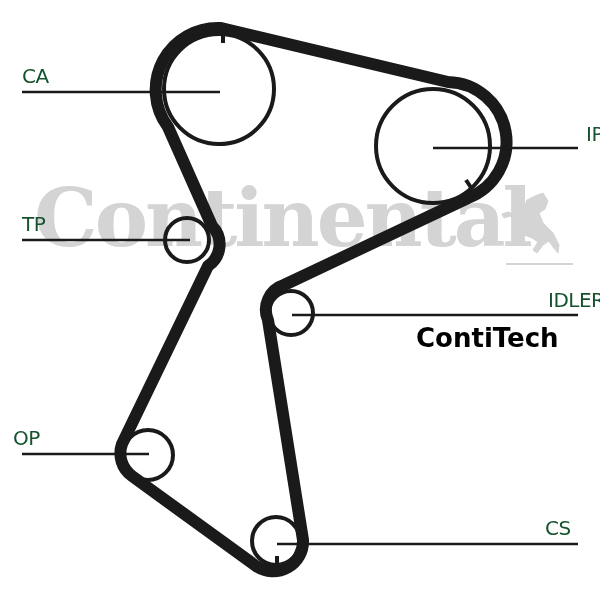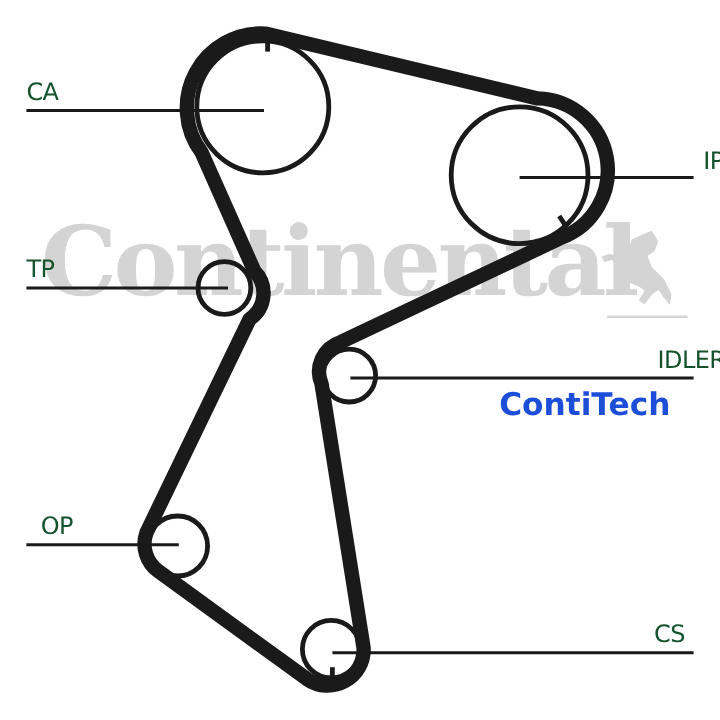--- a/index.html
+++ b/index.html
@@ -1,20 +1,20 @@
 <!DOCTYPE html>
 <html><head>
 <meta charset="utf-8">
 <style>
   html, body { margin: 0; padding: 0; background: #ffffff; }
   body { width: 600px; height: 600px; position: relative; overflow: hidden; font-family: "DejaVu Sans", sans-serif; }
   .diagram { position: absolute; left: 0; top: 0; width: 600px; height: 600px; }
   .label { position: absolute; font-family: "DejaVu Sans", sans-serif; font-size: 20px; color: #14532d; letter-spacing: -0.5px; line-height: 1; }
   .watermark-main { position: absolute; left: 34px; top: 178px; font-family: "DejaVu Serif", serif; font-weight: bold; font-size: 80px; color: #d4d4d4; letter-spacing: -3px; line-height: 1; }
-  .watermark-sub { position: absolute; left: 416px; top: 325px; font-family: "DejaVu Sans", sans-serif; font-weight: bold; font-size: 26px; color: #1d4ed8; line-height: 1; letter-spacing: 0px; }
+  .watermark-sub { position: absolute; left: 416px; top: 325px; font-family: "DejaVu Sans", sans-serif; font-weight: bold; font-size: 26px; color: #000000; line-height: 1; letter-spacing: 0px; }
 </style>
 </head>
 <body>
 
 <div class="watermark-main">Continental</div>
 <div class="watermark-sub">ContiTech</div>
 
 <svg class="diagram" viewBox="0 0 600 600" xmlns="http://www.w3.org/2000/svg">
 
   <g fill="#d4d4d4" stroke="#d4d4d4">
@@ -67,14 +67,14 @@
     <circle cx="276" cy="541" r="24" fill="none" stroke="#1a1a1a" stroke-width="4"></circle>
     <line x1="277" y1="556" x2="277" y2="565" stroke="#1a1a1a" stroke-width="4"></line>
     <line x1="277" y1="544" x2="578" y2="544" stroke="#1a1a1a" stroke-width="2.5"></line>
   </g>
 </svg>
 
 <div class="label" style="left:22px; top:66px;">CA</div>
 <div class="label" style="left:586px; top:124px;">IP</div>
 <div class="label" style="left:22px; top:214px;">TP</div>
 <div class="label" style="left:512px; top:290px;margin-left:36px;">IDLER</div>
-<div class="label" style="left:34px; top:428px;">OP</div>
+<div class="label" style="left:13px; top:428px;">OP</div>
 <div class="label" style="left:545px; top:518px;">CS</div>
 
 </body></html>

